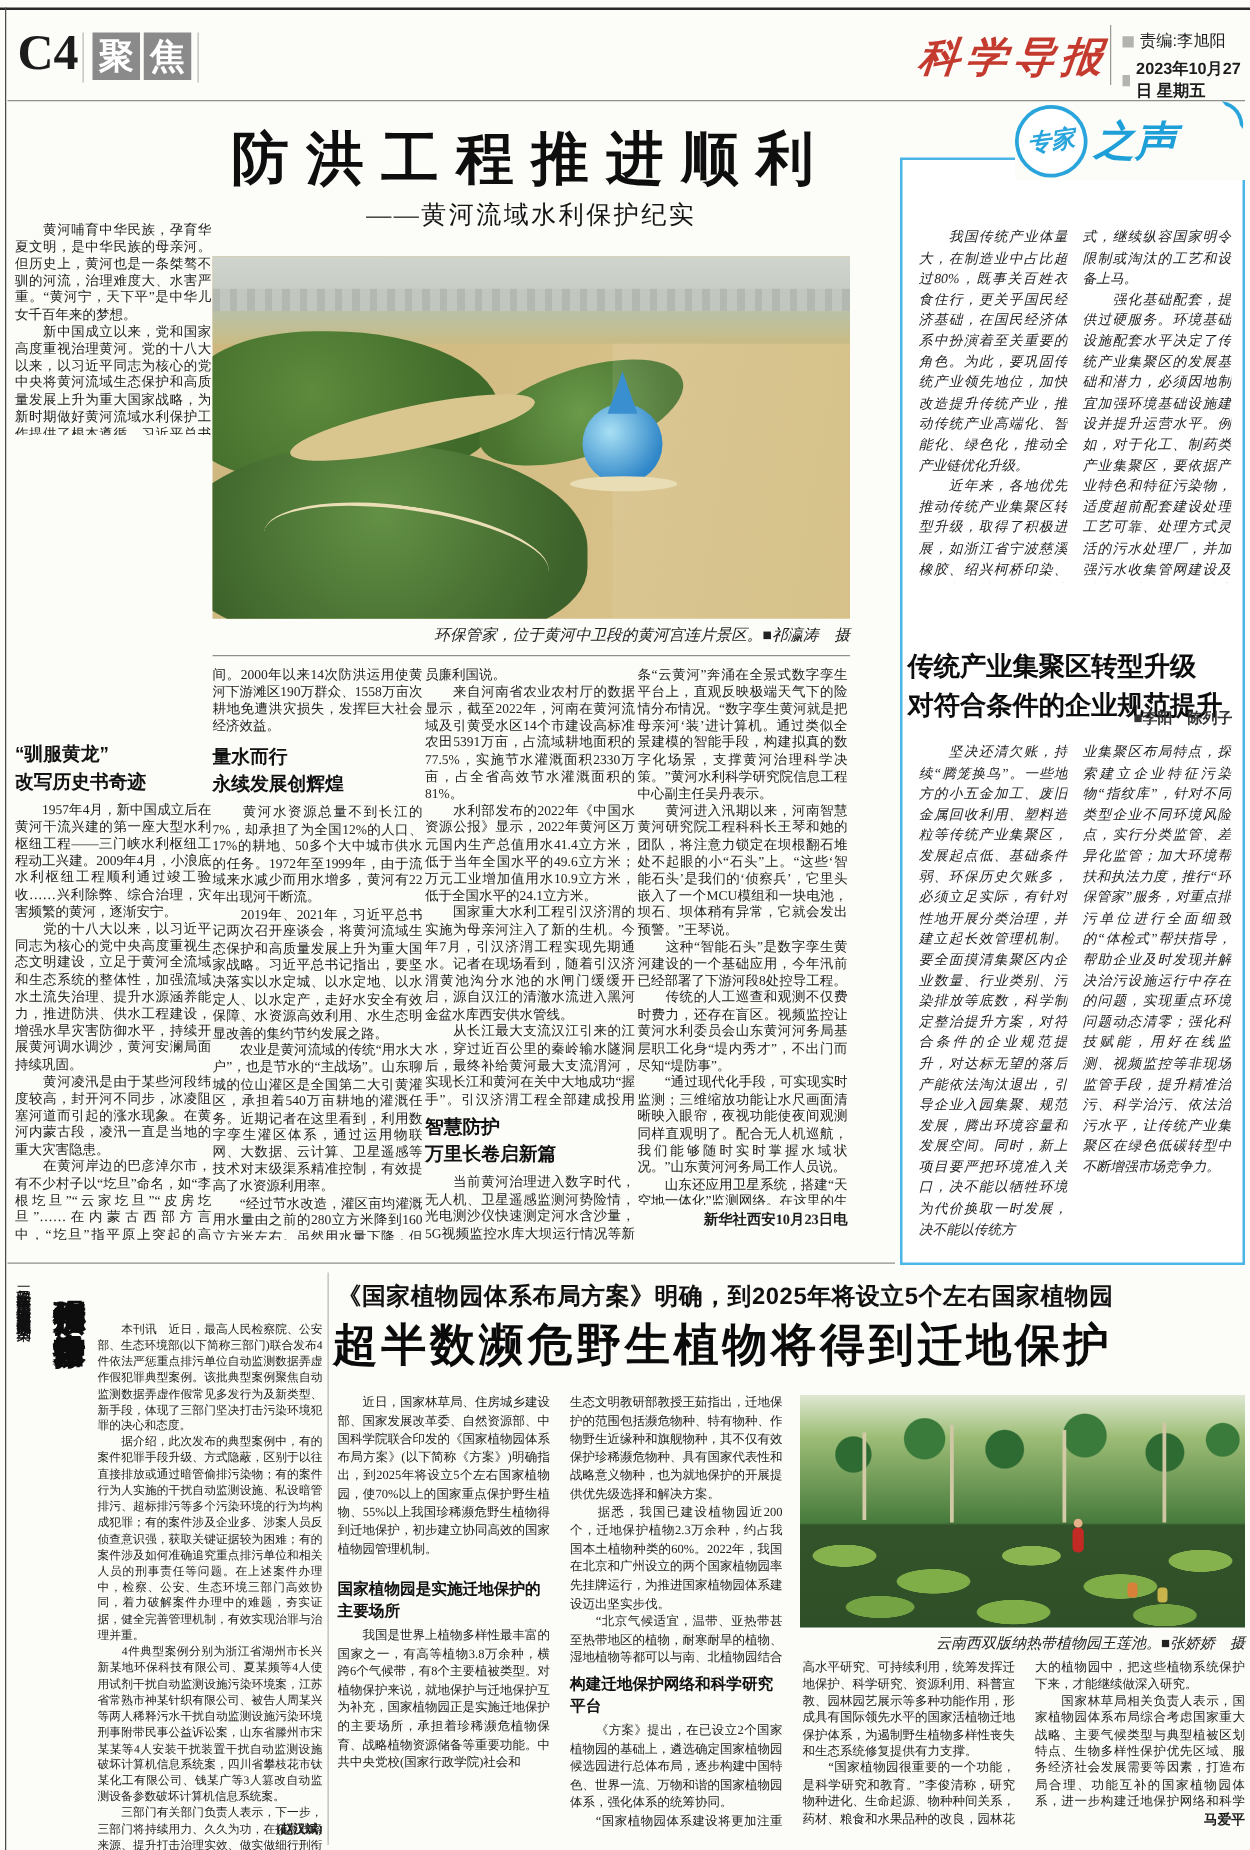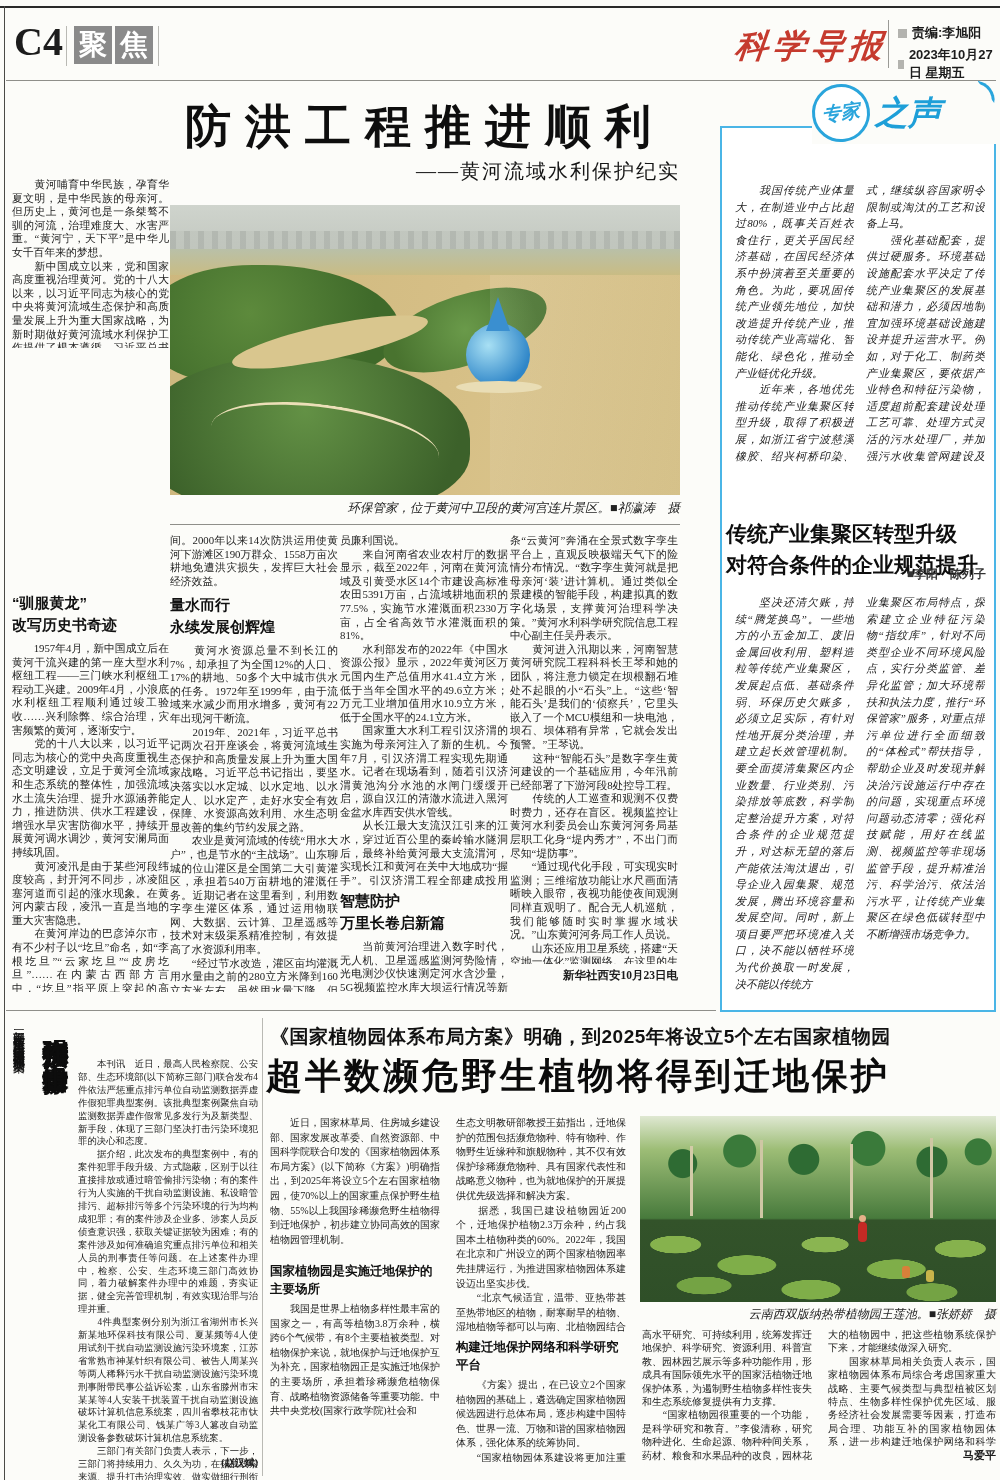--- a/index.html
+++ b/index.html
@@ -23,32 +23,32 @@
   <div class="abs" style="left:4px;top:6px;width:1px;height:1474px;background:#4a4a46;"></div>
 
   <div class="abs" style="left:14px;top:18px;font-size:40px;font-weight:bold;">C4</div>
   <div class="abs vline" style="left:66px;top:26px;height:40px;"></div>
   <div class="abs sans" style="left:74px;top:26px;width:38px;height:38px;background:#8a8a8a;color:#fff;font-size:28px;font-weight:bold;text-align:center;line-height:38px;">聚</div>
   <div class="abs sans" style="left:115px;top:26px;width:38px;height:38px;background:#8a8a8a;color:#fff;font-size:28px;font-weight:bold;text-align:center;line-height:38px;">焦</div>
   <div class="abs vline" style="left:158px;top:26px;height:40px;"></div>
 
   <div class="abs" style="left:735px;top:24px;font-size:33px;font-weight:bold;font-style:italic;color:#c53a2e;letter-spacing:5px;transform:skewX(-6deg);">科学导报</div>
   <div class="abs" style="left:888px;top:20px;width:1px;height:48px;background:#9a9a96;"></div>
-  <div class="abs sans" style="left:898px;top:24px;font-size:13px;font-weight:bold;display:flex;align-items:center;gap:5px;">
+  <div class="abs sans" style="left:898px;top:24px;font-size:13px;font-weight:normal;display:flex;align-items:center;gap:5px;">
     <span style="width:9px;height:9px;background:#b3b3af;display:inline-block;"></span>
     <span>责编:李旭阳</span>
   </div>
   <div class="abs sans" style="left:898px;top:46px;font-size:13px;font-weight:bold;display:flex;align-items:center;gap:5px;">
     <span style="width:9px;height:9px;background:#b3b3af;display:inline-block;"></span>
     <span>2023年10月27日  星期五</span>
   </div>
   <div class="abs hline" style="left:6px;top:80px;width:990px;"></div>
 
   <div class="abs sans" style="left:170px;top:96px;width:510px;text-align:center;font-size:46px;font-weight:900;letter-spacing:14px;color:#0e0e0e;">防洪工程推进顺利</div>
-  <div class="abs" style="left:170px;top:158px;width:510px;text-align:right;font-size:20px;letter-spacing:2px;color:#151515;">——黄河流域水利保护纪实</div>
+  <div class="abs" style="left:170px;top:158px;width:510px;text-align:center;font-size:20px;letter-spacing:2px;color:#151515;">——黄河流域水利保护纪实</div>
 
   <div class="abs clip" style="left:170px;top:205px;width:510px;height:290px;background:linear-gradient(100deg,#cdb77e 0%,#d6bf86 55%,#dec98f 100%);">
     <div class="abs" style="left:0;top:0;width:510px;height:44px;background:linear-gradient(#cfd4cd,#c3c8c0);"></div>
     <div class="abs" style="left:0;top:26px;width:510px;height:18px;background:repeating-linear-gradient(90deg,#aeb3ac 0 6px,#c0c5bd 6px 14px);opacity:.8;"></div>
     <div class="abs" style="left:250px;top:47px;width:260px;height:3px;background:#a8aea6;"></div>
     <div class="abs" style="left:0;top:44px;width:510px;height:26px;background:linear-gradient(#b9c0a8,#c9bc84);"></div>
     <div class="abs" style="left:-20px;top:60px;width:250px;height:120px;border-radius:45% 60% 50% 40%;background:radial-gradient(circle at 40% 40%,#5d8a3c,#3f6a2a 75%);"></div>
     <div class="abs" style="left:-30px;top:150px;width:330px;height:160px;border-radius:50% 55% 40% 45%;background:radial-gradient(circle at 50% 35%,#639145,#3c612a 80%);"></div>
     <div class="abs" style="left:210px;top:90px;width:170px;height:70px;border-radius:50%;transform:rotate(-18deg);background:radial-gradient(circle,#6a9a4a,#49732f 80%);"></div>
     <div class="abs" style="left:60px;top:120px;width:200px;height:34px;border-radius:50%;transform:rotate(-12deg);background:#d9c68e;"></div>

